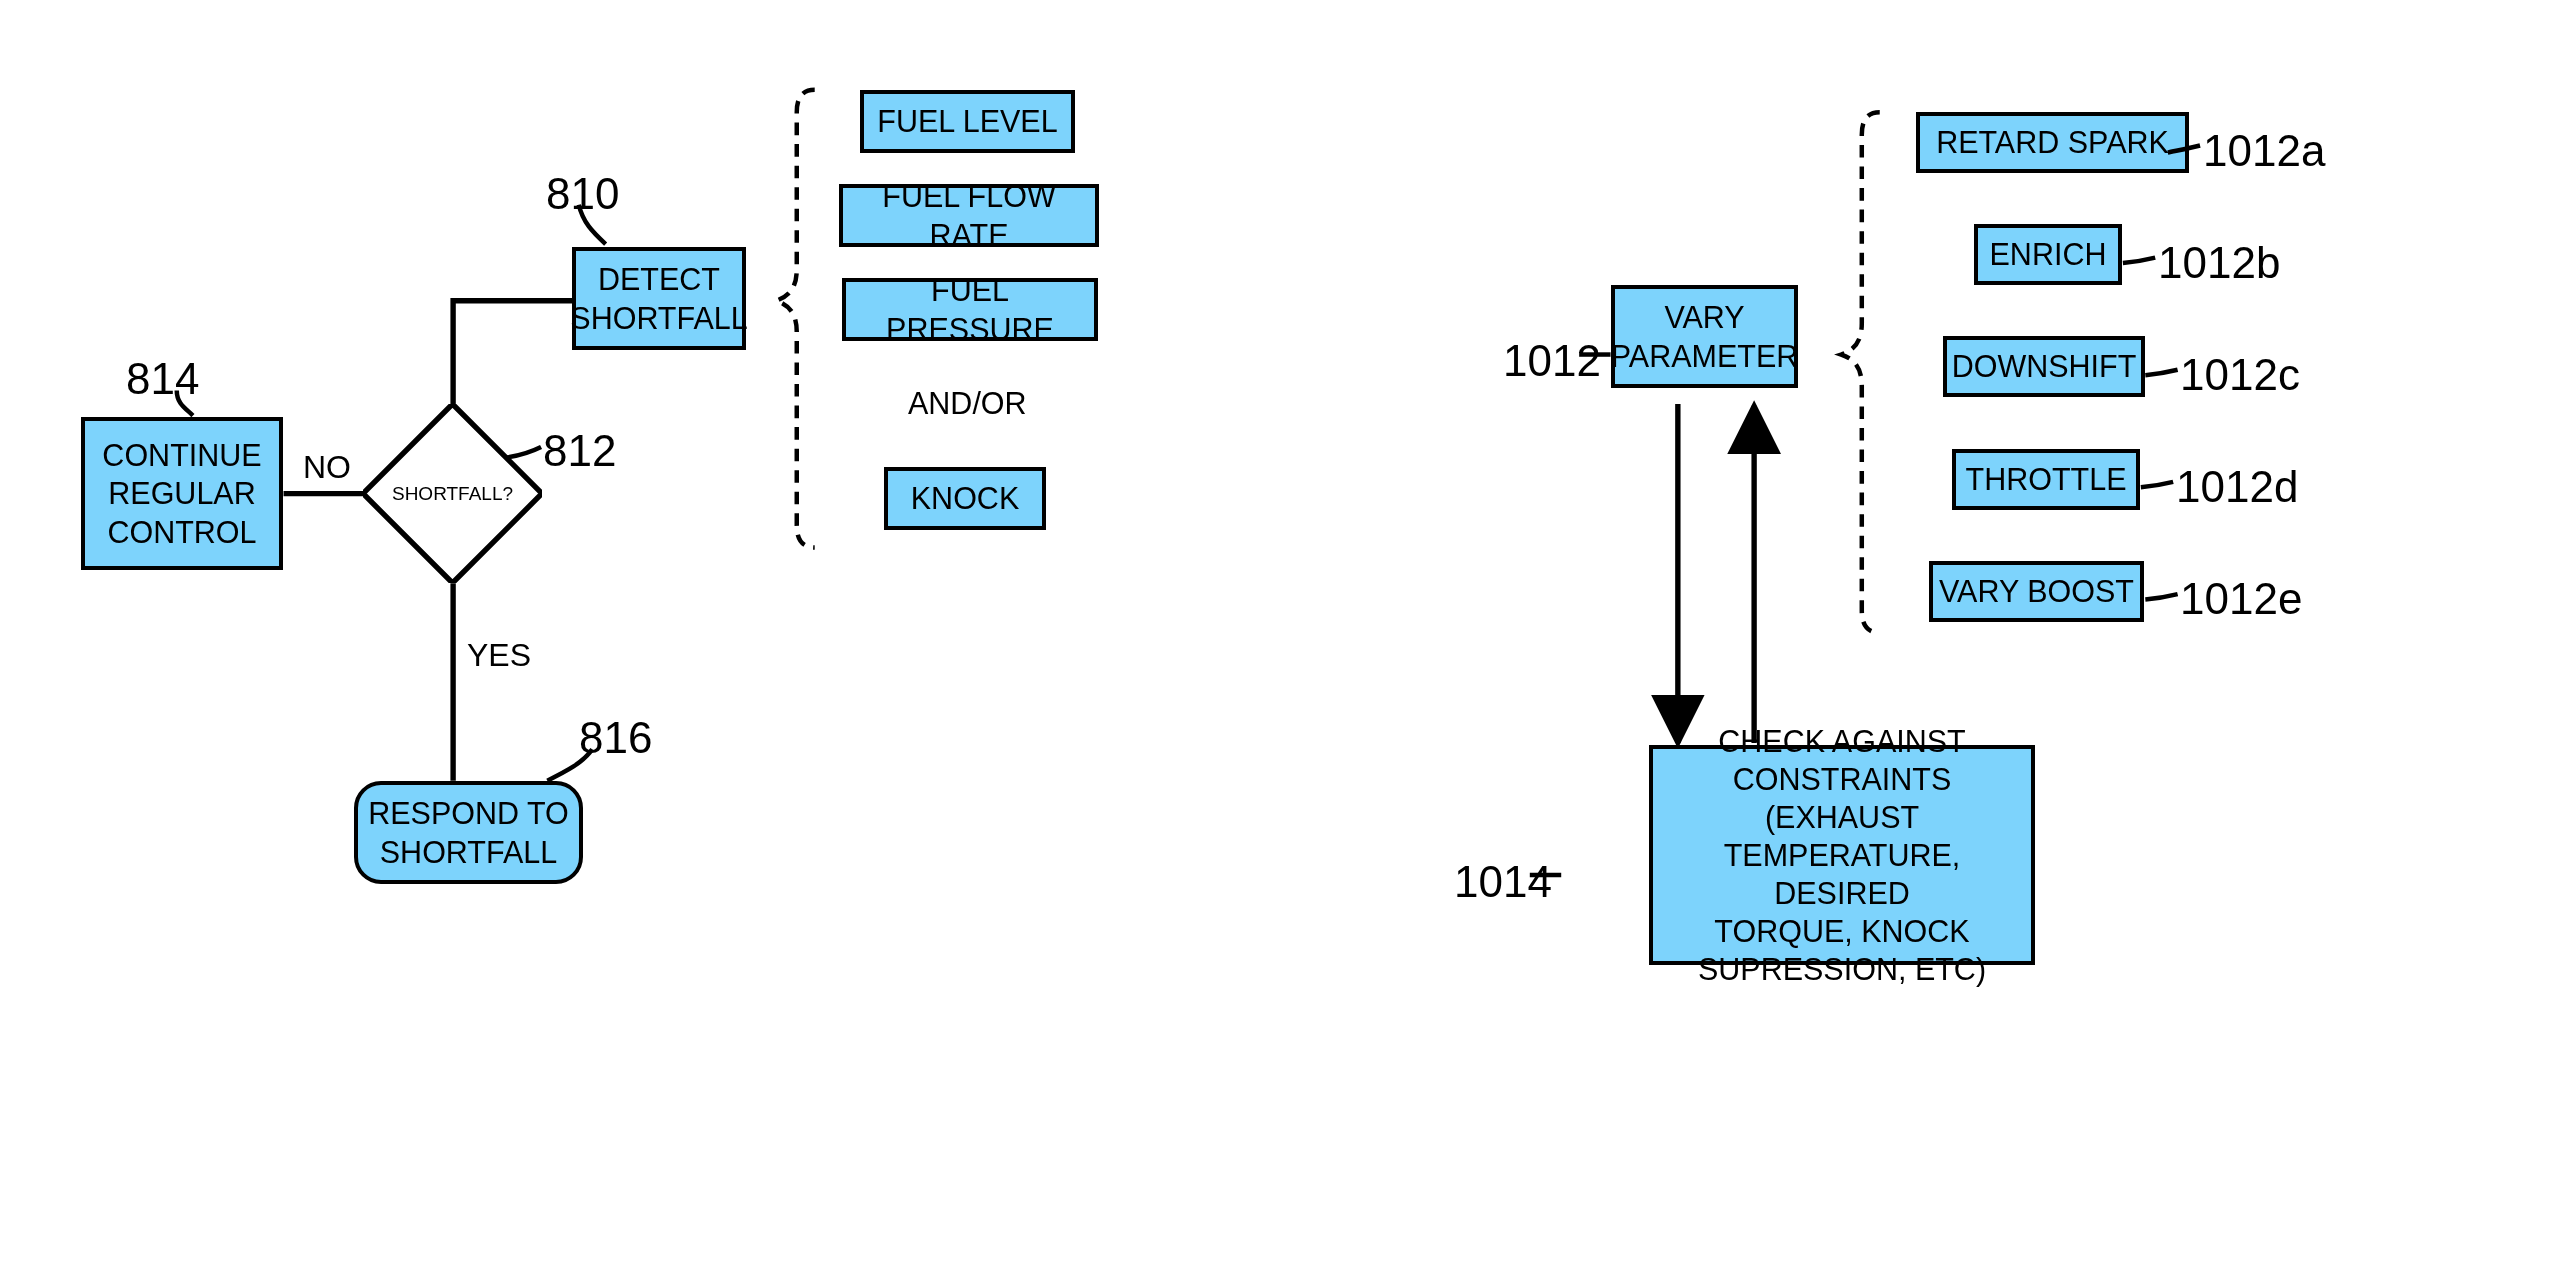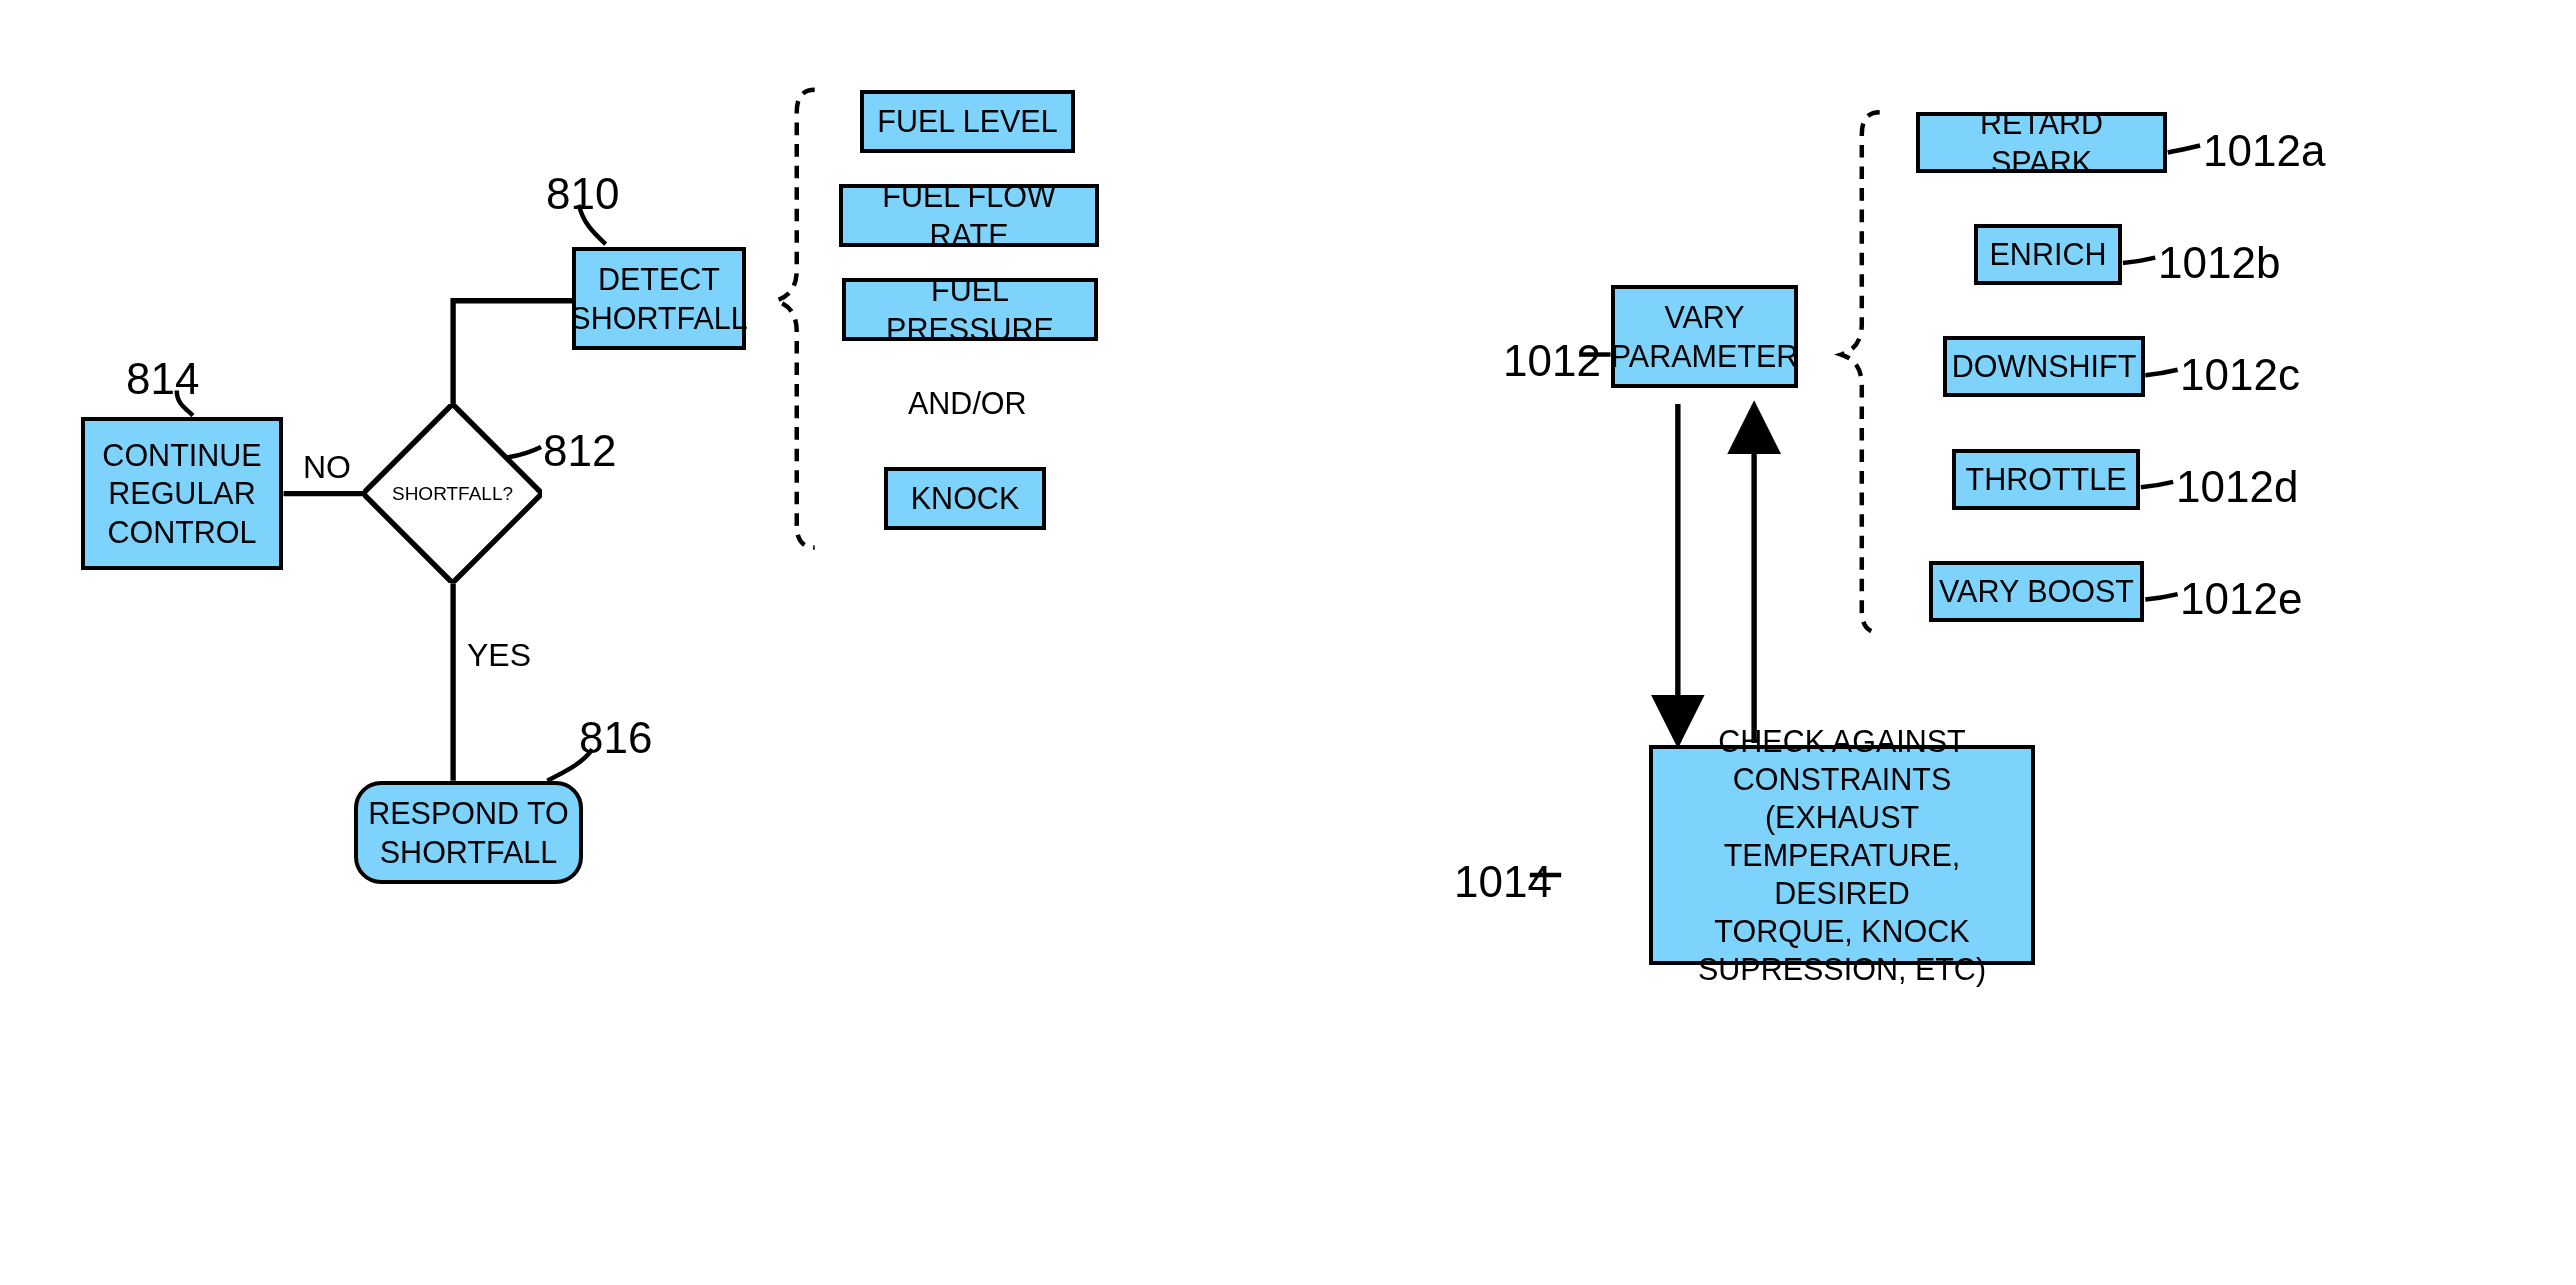--- a/index.html
+++ b/index.html
@@ -161,21 +161,21 @@
   <svg class="overlay" viewBox="0 0 2871 1433" width="2576" height="1286">
     <path d="M2095 125 
              C2080 125 2075 135 2075 150
              L2075 360
              C2075 380 2067 390 2052 395
              C2067 400 2075 410 2075 430
              L2075 680
              C2075 695 2080 705 2095 705" fill="none" stroke="#000" stroke-width="5" stroke-dasharray="14 10"></path>
   </svg>
 
-  <div class="box" style="left:1916px; top:112px; width:251px; height:61px;">RETARD SPARK</div>
+  <div class="box" style="left:1916px; top:112px; width:273px; height:61px;">RETARD SPARK</div>
   <div class="label" style="left:2203px; top:126px;">1012a</div>
   <svg class="overlay" viewBox="0 0 2871 1433" width="2576" height="1286">
       <path d="M2452 162 C2440 165 2425 168 2416 170" stroke="#000" stroke-width="5" fill="none"></path>
     </svg>
 
   <div class="box" style="left:1974px; top:224px; width:148px; height:61px;">ENRICH</div>
   <div class="label" style="left:2158px; top:238px;">1012b</div>
   <svg class="overlay" viewBox="0 0 2871 1433" width="2576" height="1286">
       <path d="M2402 287 C2390 290 2377 292 2366 293" stroke="#000" stroke-width="5" fill="none"></path>
     </svg>

